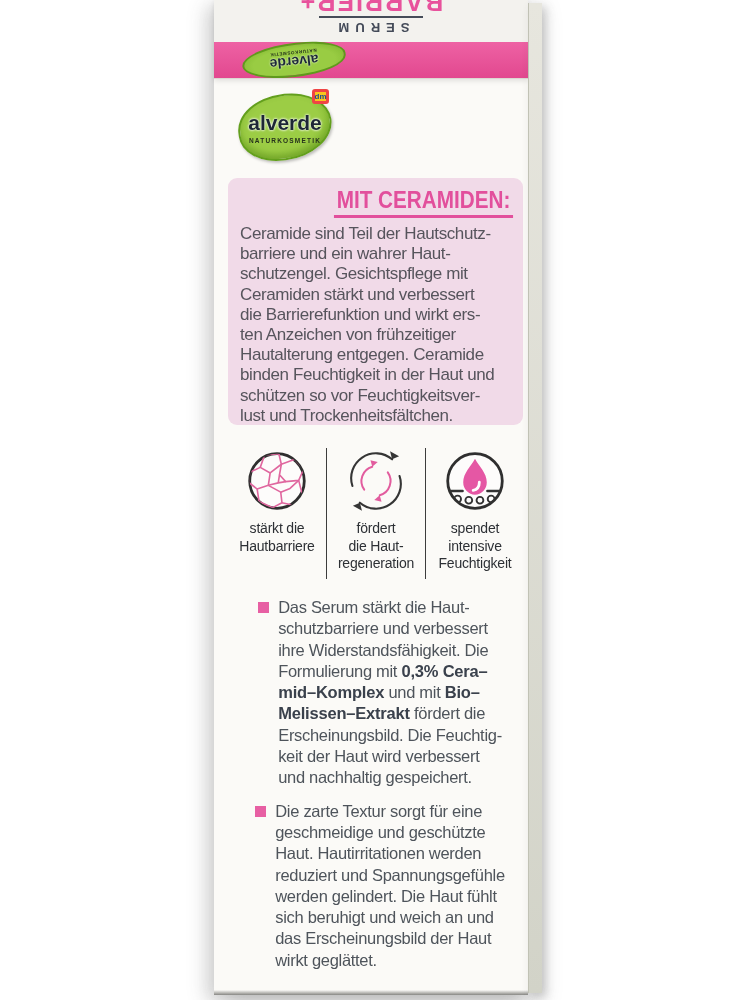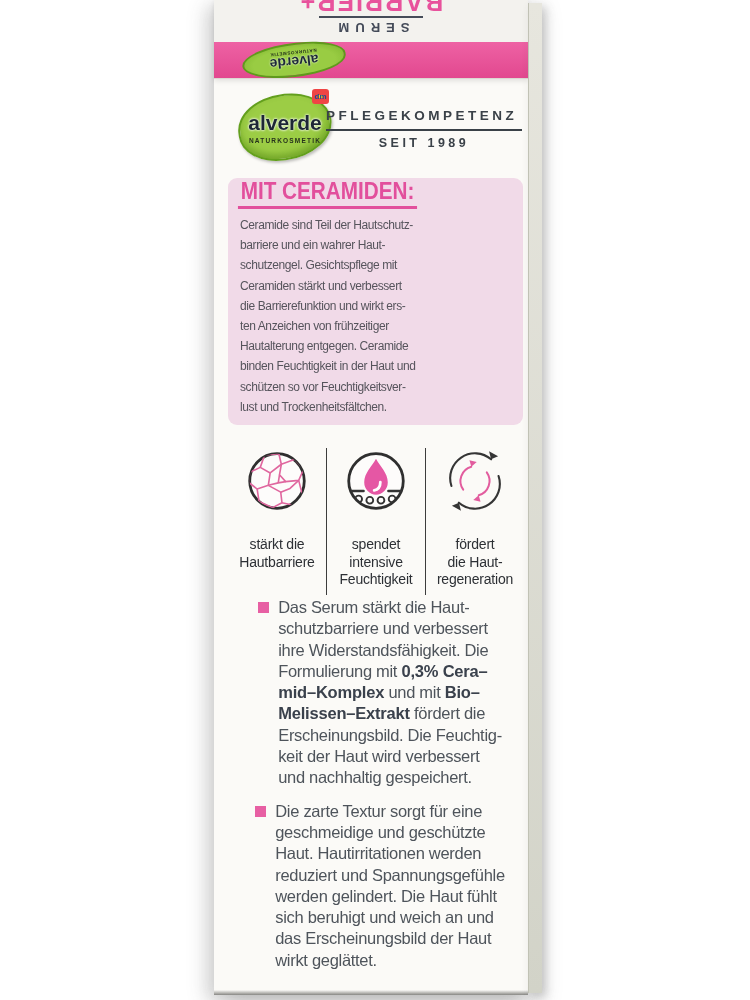--- a/index.html
+++ b/index.html
@@ -70,46 +70,46 @@
     position:absolute;top:17px;left:0;right:0;text-align:center;
     font-size:21px;font-weight:bold;color:#1d2735;
     text-shadow:0 0 2px #fff,0 0 3px #fff;
   }
   .logo-sub{
     position:absolute;top:43px;left:0;right:0;text-align:center;
     font-size:6.5px;font-weight:bold;letter-spacing:1.2px;color:#26321c;
   }
   .dm-badge{
     position:absolute;left:74px;top:-5px;width:17px;height:15px;
-    background:#f9c51d;border:6px solid #ef4444;border-radius:3px;box-sizing:border-box;
+    background:#f9c51d;border:3px solid #ef4444;border-radius:3px;box-sizing:border-box;
     display:flex;align-items:center;justify-content:center;
     font-size:8px;font-weight:bold;color:#1b4d8f;
   }
   .claim{position:absolute;left:112px;top:108px;width:198px;}
   .claim1{font-size:13.5px;font-weight:bold;letter-spacing:3.5px;color:#3a4148;white-space:nowrap;}
   .claim-rule{margin-top:6px;width:196px;height:1.8px;background:#3a4148;}
   .claim2{margin-top:5px;width:196px;text-align:center;font-size:12.5px;font-weight:bold;letter-spacing:3.5px;color:#3a4148;}
   
   .infobox{
     position:absolute;left:14px;top:178px;width:295px;height:247px;
     background:#f1dae8;border-radius:9px;box-sizing:border-box;
   }
-  .heading-wrap{margin-top:0;text-align:left;}
+  .heading-wrap{margin-top:9px;text-align:right;}
   .heading{
     display:inline-block;font-size:23px;line-height:26px;font-weight:bold;color:#e24f9c;
     border-bottom:3px solid #e24f9c;padding:0 3px 2px;transform:scaleX(.9);
   }
   .infobody{
     margin:6px 11px 14px 12px;
-    font-size:12px;line-height:20.2px;letter-spacing:-0.4px;
+    font-size:17px;line-height:20.2px;letter-spacing:-0.4px;
     color:#56545c;white-space:pre-line;
   }
   
   .benefits{position:absolute;left:14px;top:448px;width:296px;display:flex;}
-  .bcol{flex:1;display:flex;flex-direction:column;align-items:center;padding:2px 2px 6px;box-sizing:border-box;gap:16px;}
+  .bcol{flex:1;display:flex;flex-direction:column;align-items:center;padding:2px 2px 6px;box-sizing:border-box;}
   .bcol + .bcol{border-left:1.6px solid #3c3c3c;}
   .bicon{width:62px;height:62px;}
   .blabel{
     margin-top:8px;text-align:center;
     font-size:14px;line-height:17.5px;letter-spacing:-0.2px;font-weight:500;
     color:#2d3035;white-space:pre-line;
   }
   
   .bullets{position:absolute;left:18px;top:597px;width:296px;}
   .bullet{display:flex;align-items:flex-start;justify-content:center;}
@@ -141,25 +141,20 @@
         </div>
       </div>
     </div>
   </div>
 
   <div class="logo">
     <div class="blob"></div>
     <div class="logo-name">alverde</div>
     <div class="logo-sub">NATURKOSMETIK</div>
     <div class="dm-badge">dm</div>
-  </div>
-  <div class="claim">
-    <div class="claim1">PFLEGEKOMPETENZ</div>
-    <div class="claim-rule"></div>
-    <div class="claim2">SEIT 1989</div>
   </div>
 
   <div class="infobox">
     <div class="heading-wrap">
       <span class="heading">MIT CERAMIDEN:</span>
     </div>
     <div class="infobody">Ceramide sind Teil der Hautschutz-
 barriere und ein wahrer Haut-
 schutzengel. Gesichtspflege mit
 Ceramiden stärkt und verbessert
@@ -187,20 +182,40 @@
           <path d="M57 23 L79 15 L93 31 L85 49 L64 51 L54 40 Z"></path>
           <path d="M36 57 L52 53 L64 51"></path>
           <path d="M52 53 L54 40"></path>
           <path d="M18 63 L21 83 L43 93 L58 85 L56 68 L36 57"></path>
           <path d="M58 85 L77 89 L91 73 L85 49"></path>
           <path d="M56 68 L71 62 L85 49"></path>
         </g>
       </svg>
       <div class="blabel">stärkt die
 Hautbarriere</div>
+    </div>
+
+    <div class="bcol">
+      <svg class="bicon" viewBox="0 0 100 100">
+        <g stroke="#353535" stroke-width="3.4" fill="none" stroke-linecap="round">
+          <path d="M12 58 A 40 40 0 0 1 76 15"></path>
+          <path d="M88 42 A 40 40 0 0 1 24 85"></path>
+        </g>
+        <polygon points="76,15 70,3 86,8" fill="#353535" transform="rotate(12 76 15)"></polygon>
+        <polygon points="24,85 30,97 14,92" fill="#353535" transform="rotate(12 24 85)"></polygon>
+        <g stroke="#e25c9e" stroke-width="3.2" fill="none" stroke-linecap="round">
+          <path d="M31 64 A 24 24 0 0 1 44 27"></path>
+          <path d="M69 36 A 24 24 0 0 1 56 73"></path>
+        </g>
+        <polygon points="44,27 38,18 50,17" fill="#e25c9e" transform="rotate(18 44 27)"></polygon>
+        <polygon points="56,73 62,82 50,83" fill="#e25c9e" transform="rotate(18 56 73)"></polygon>
+      </svg>
+      <div class="blabel">fördert
+die Haut-
+regeneration</div>
     </div>
 
     <div class="bcol">
       <svg class="bicon" viewBox="0 0 100 100">
         <defs>
             <clipPath id="c3">
               <circle cx="50" cy="50" r="44"></circle>
             </clipPath>
           </defs>
         <circle cx="50" cy="50" r="44" fill="#fdfcfb" stroke="#2f2f2f" stroke-width="4.5"></circle>
@@ -215,40 +230,20 @@
           </g>
           <path d="M50 14 C57 27 69 37 69 52 A19 20 0 1 1 31 52 C31 37 43 27 50 14 Z" fill="#e557a4"></path>
           <path d="M57 52 C57 59 53 64 47 65" stroke="#fff" stroke-width="4.5" stroke-linecap="round" fill="none"></path>
         </g>
       </svg>
       <div class="blabel">spendet
 intensive
 Feuchtigkeit</div>
     </div>
 
-    <div class="bcol">
-      <svg class="bicon" viewBox="0 0 100 100">
-        <g stroke="#353535" stroke-width="3.4" fill="none" stroke-linecap="round">
-          <path d="M12 58 A 40 40 0 0 1 76 15"></path>
-          <path d="M88 42 A 40 40 0 0 1 24 85"></path>
-        </g>
-        <polygon points="76,15 70,3 86,8" fill="#353535" transform="rotate(12 76 15)"></polygon>
-        <polygon points="24,85 30,97 14,92" fill="#353535" transform="rotate(12 24 85)"></polygon>
-        <g stroke="#e25c9e" stroke-width="3.2" fill="none" stroke-linecap="round">
-          <path d="M31 64 A 24 24 0 0 1 44 27"></path>
-          <path d="M69 36 A 24 24 0 0 1 56 73"></path>
-        </g>
-        <polygon points="44,27 38,18 50,17" fill="#e25c9e" transform="rotate(18 44 27)"></polygon>
-        <polygon points="56,73 62,82 50,83" fill="#e25c9e" transform="rotate(18 56 73)"></polygon>
-      </svg>
-      <div class="blabel">fördert
-die Haut-
-regeneration</div>
-    </div>
-
   </div>
 
   <div class="bullets">
 
     <div class="bullet">
       <span class="sq"></span>
       <p class="btxt"><span>Das Serum stärkt die Haut-
 schutzbarriere und verbessert
 ihre Widerstandsfähigkeit. Die
 Formulierung mit </span><span class="b">0,3% Cera–

